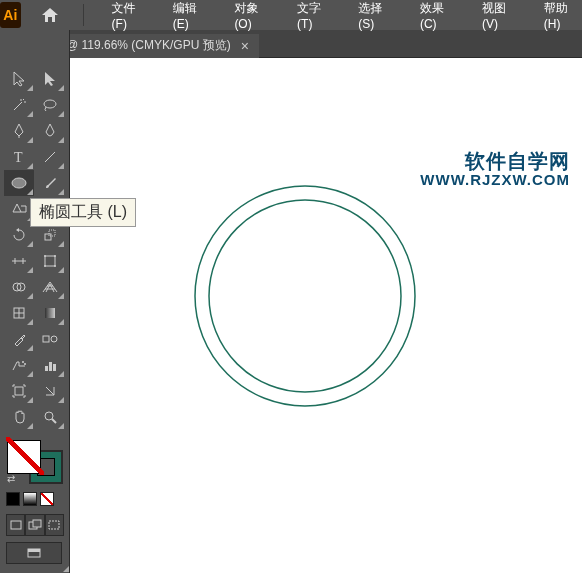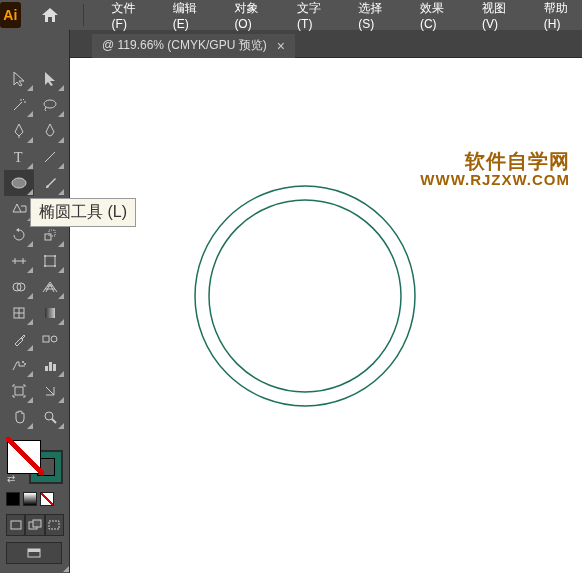--- a/index.html
+++ b/index.html
@@ -42,21 +42,21 @@
     .menu-item {
       color: #ffffff;
       padding: 4px 6px;
       cursor: default;
     }
     .tabbar {
       height: 28px;
       background: #434343;
       display: flex;
       align-items: center;
-      padding-left: 92px;
+      padding-left: 56px;
       color: #ddd;
       border-bottom: 1px solid #2a2a2a;
     }
     .tab {
       background: #4f4f4f;
       height: 24px;
       display: flex;
       align-items: center;
       padding: 0 10px;
       gap: 10px;
@@ -152,21 +152,21 @@
     .canvas-area {
       position: absolute;
       left: 70px; top: 58px;
       right: 0; bottom: 0;
       background: #fff;
     }
     .watermark {
       position: absolute;
       right: 12px; top: 92px;
       text-align: right;
-      color: #a16207;
+      color: #0c4a6e;
       font-weight: bold;
       letter-spacing: 1px;
       line-height: 1.1;
     }
     .wm1 { font-size: 20px; }
     .wm2 { font-size: 15px; }
     .circles {
       position: absolute;
       left: 115px; top: 118px;
     }

